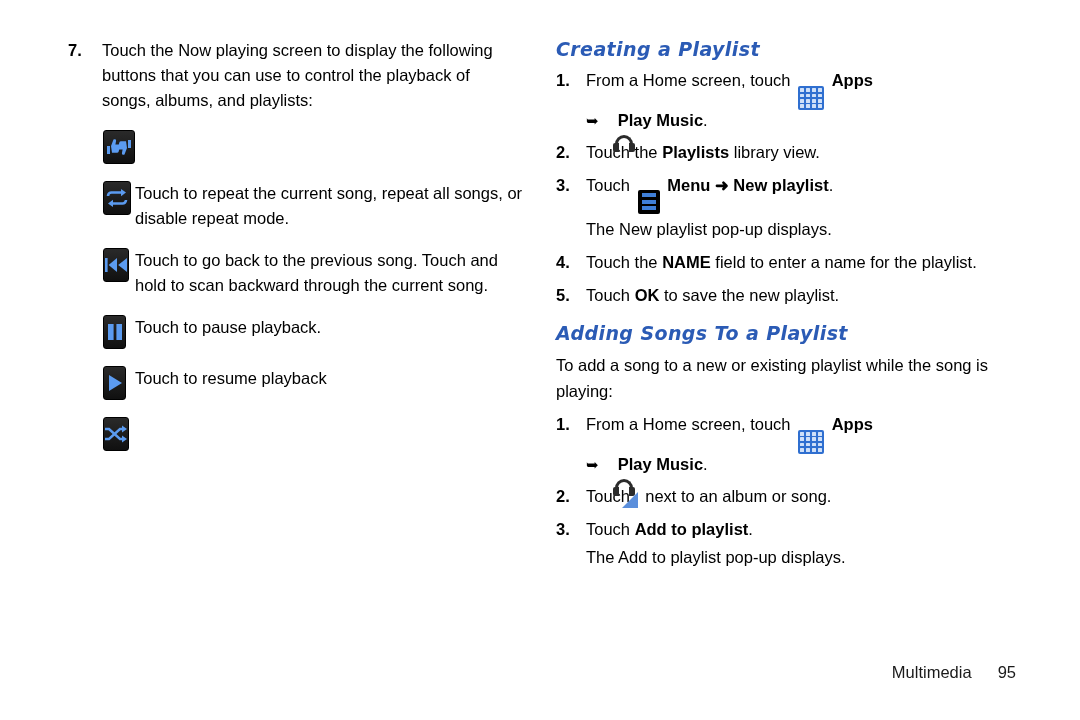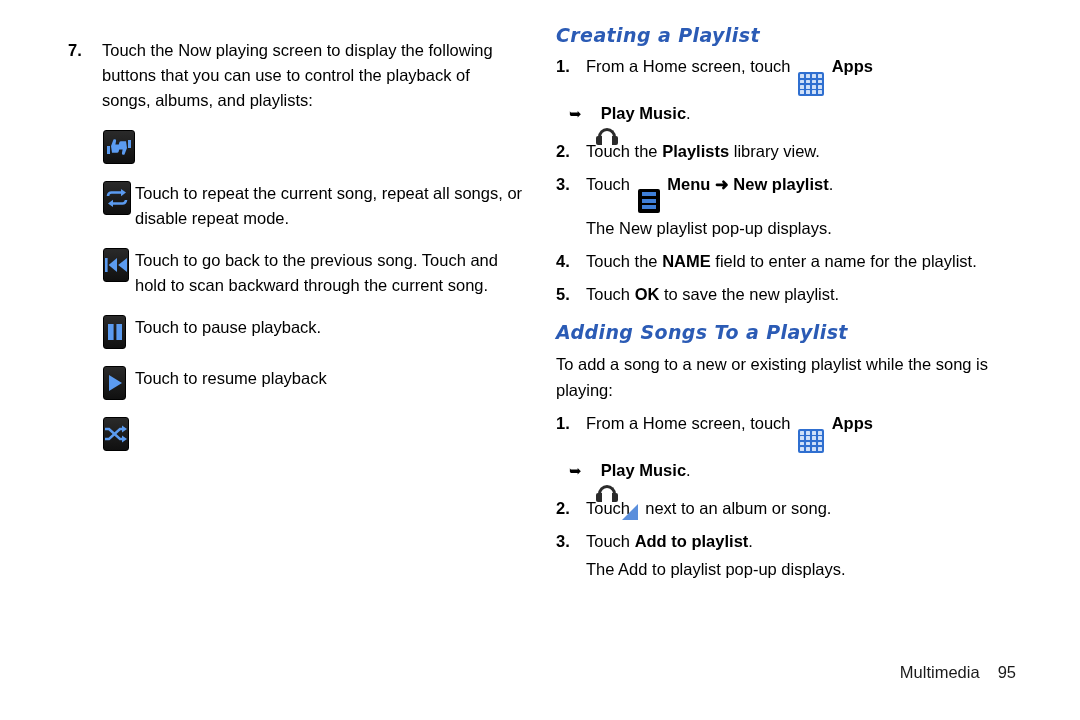--- a/index.html
+++ b/index.html
@@ -24,21 +24,21 @@
   
   .col-left {
     position: absolute;
     left: 68px;
     top: 38px;
     width: 455px;
   }
   .col-right {
     position: absolute;
     left: 556px;
-    top: 24px;
+    top: 38px;
     width: 460px;
   }
   .bold { font-weight: bold; }
 
   
   .step-row {
     display: flex;
     align-items: flex-start;
   }
   .step-num {
@@ -112,23 +112,23 @@
   }
   .oitem .num {
     width: 30px;
     flex: 0 0 30px;
     font-weight: bold;
     text-align: left;
   }
   .oitem .body { flex: 1 1 auto; }
 
   .sub-line {
-    margin-left: 13px;
-    font-size: 16.5px;
-    line-height: 34px;
+    margin-left: 30px;
+    font-size: 16.5px;
+    line-height: 20px;
   }
   .cont-line {
     margin-left: 30px;
     font-size: 16.5px;
     line-height: 26px;
     margin-top: 2px;
   }
   .para {
     font-size: 16.5px;
     line-height: 26px;
@@ -238,21 +238,21 @@
 
   
   .footer {
     position: absolute;
     right: 64px;
     bottom: 38px;
     font-size: 16.5px;
     color: #1a1a1a;
     display: flex;
     align-items: baseline;
-    gap: 18px;
+    gap: 26px;
   }
 </style>
 </head>
 <body>
 
 <div class="page">
 
   <div class="col-left">
 
     <div class="step-row">

